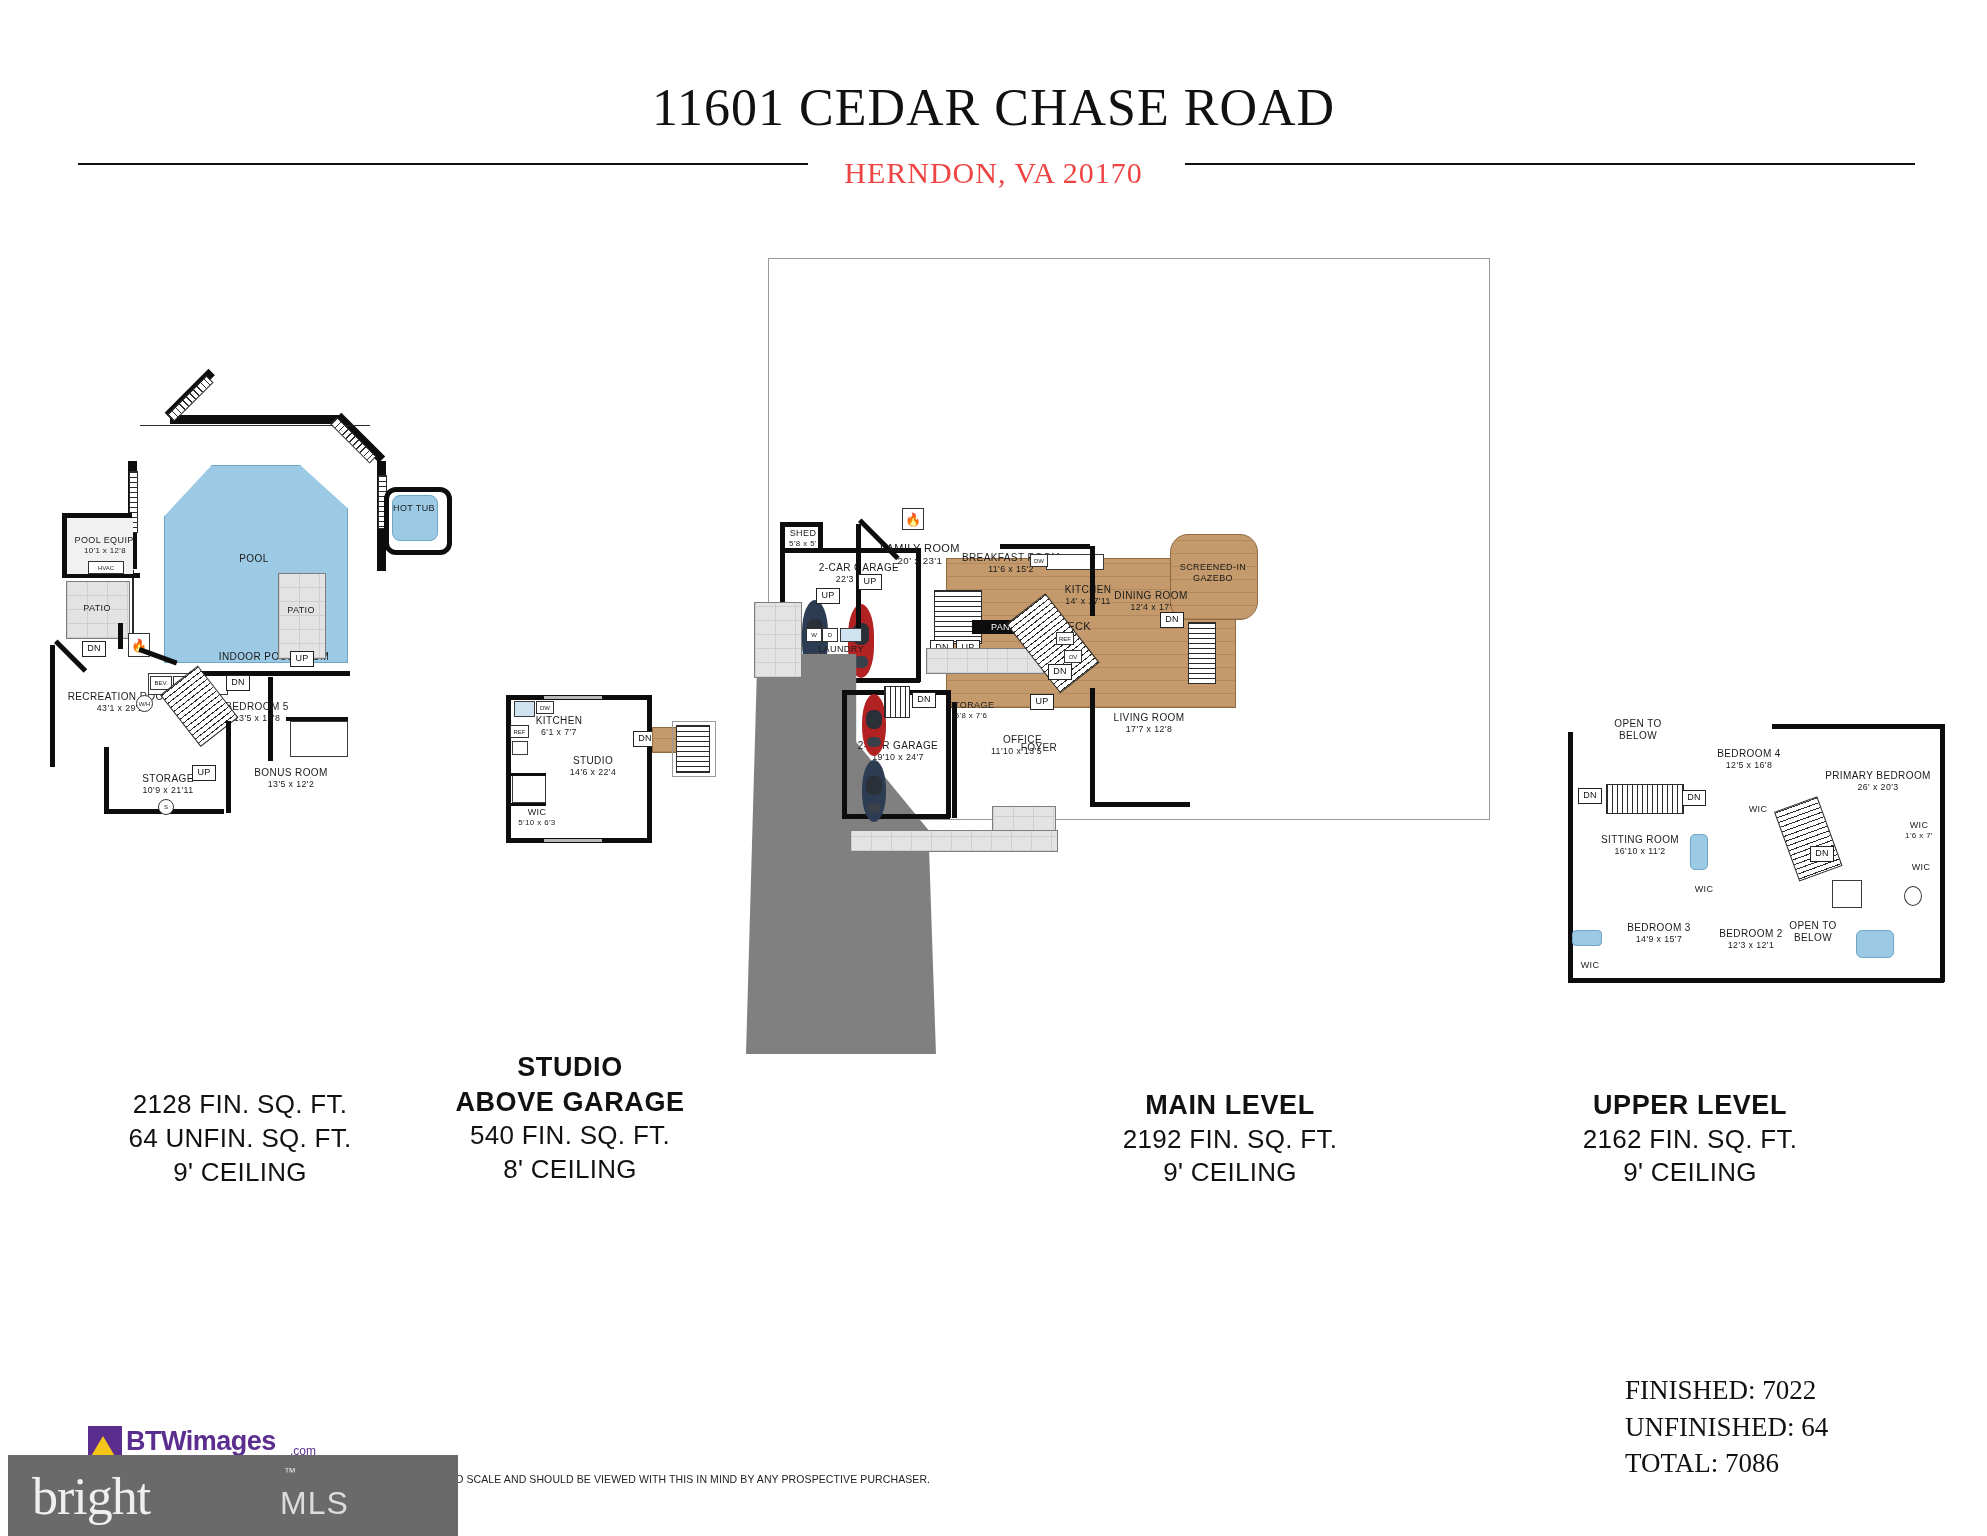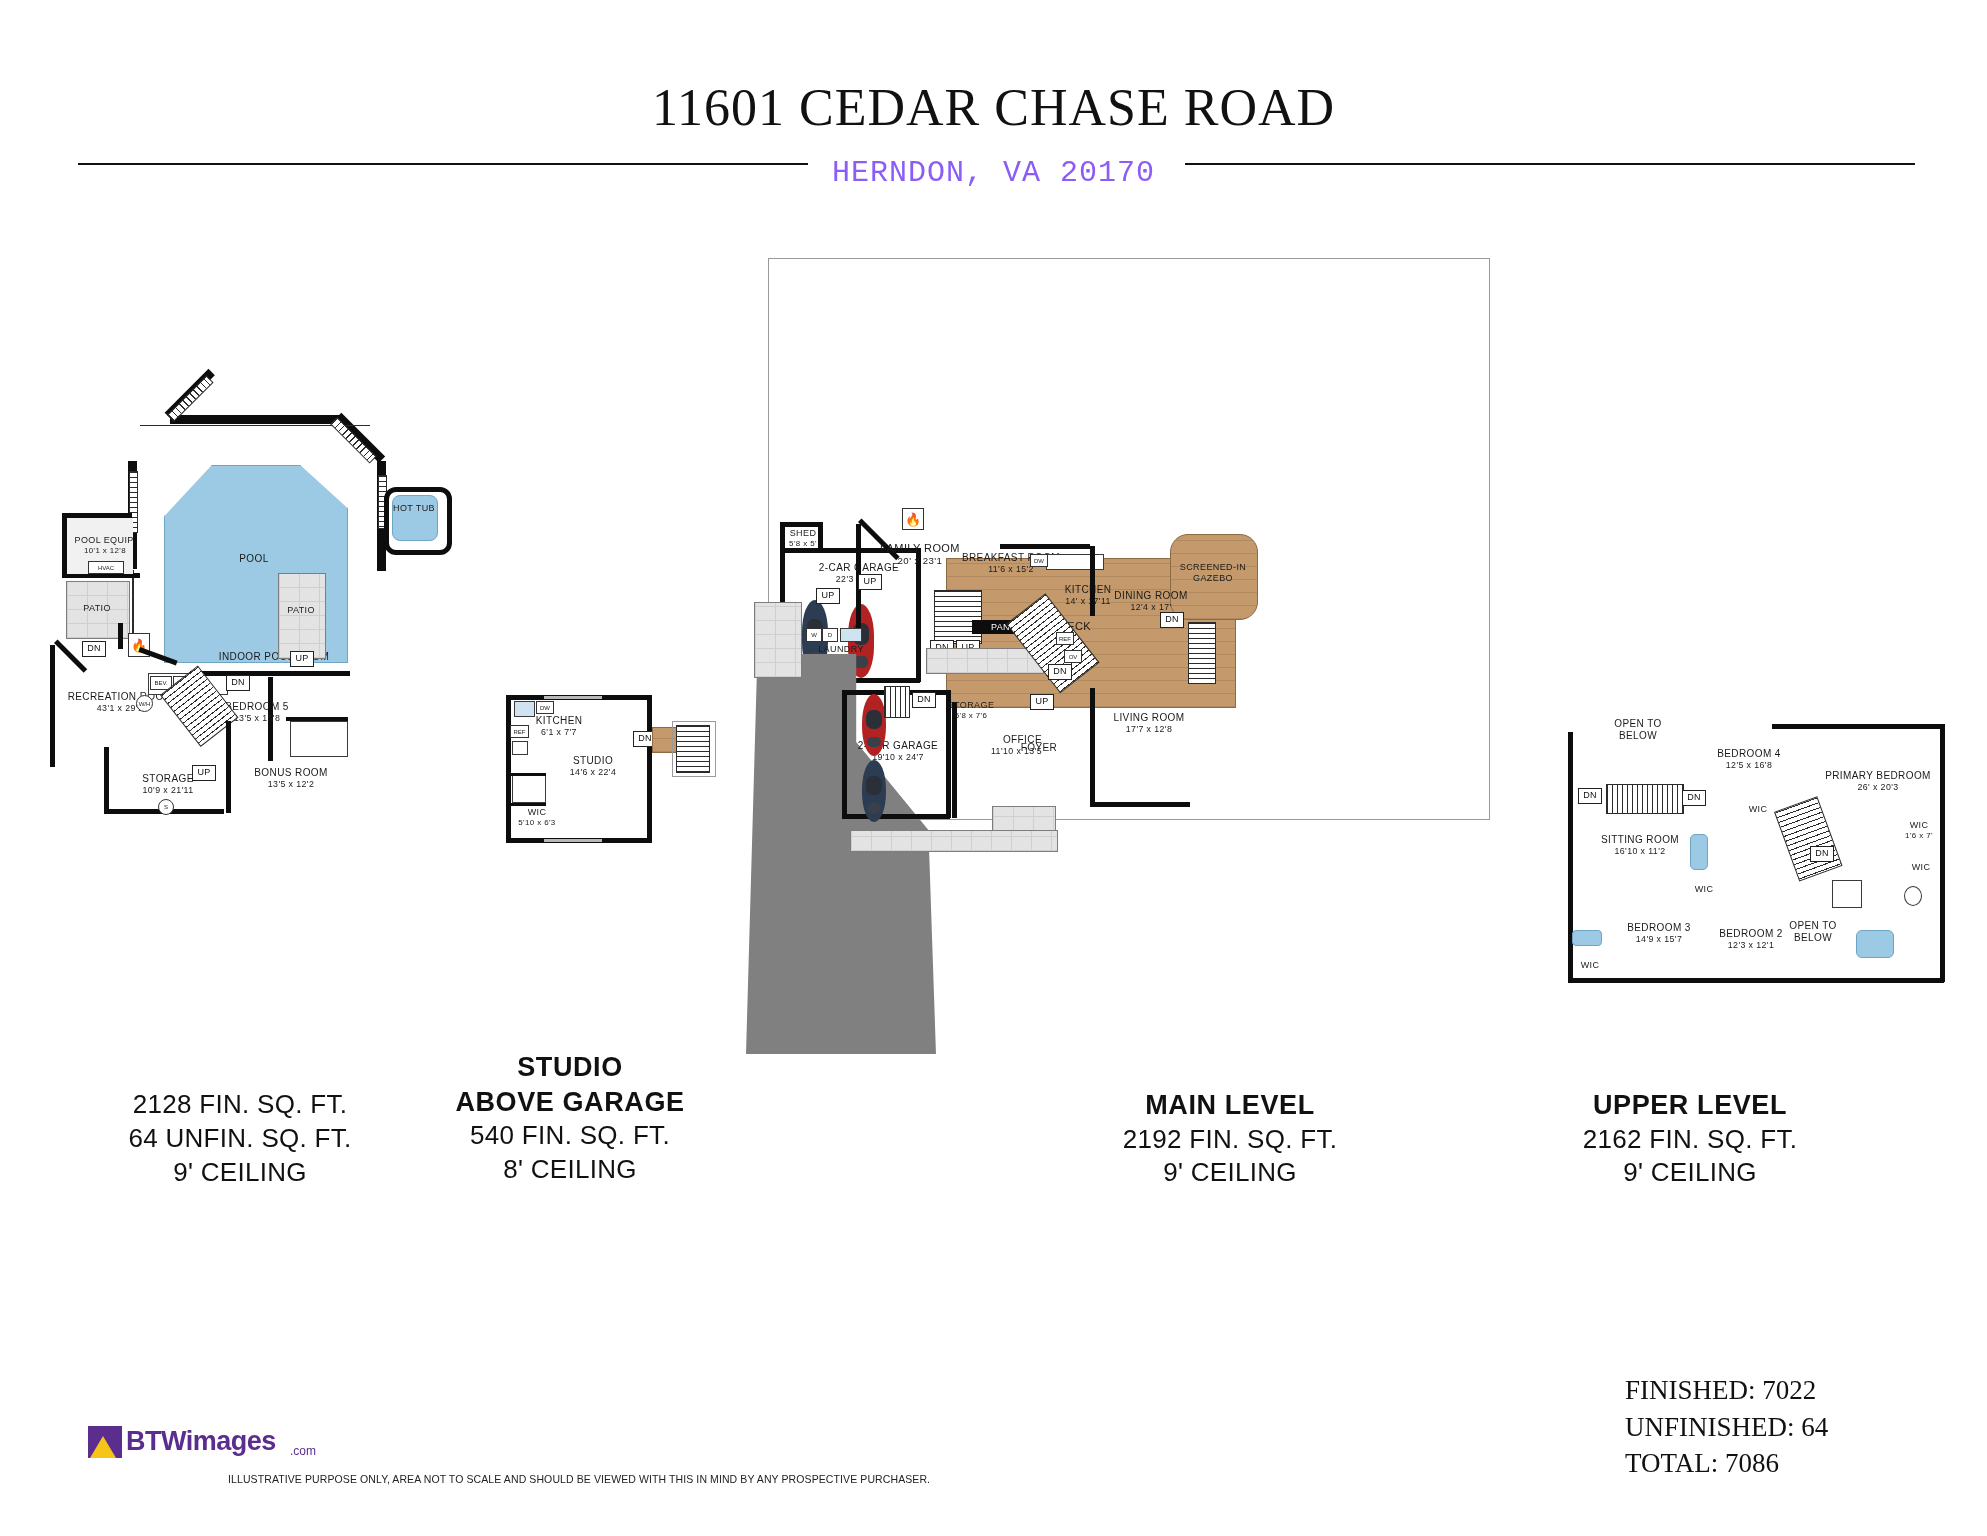--- a/index.html
+++ b/index.html
@@ -12,22 +12,22 @@
 
   
   #header{position:absolute;left:0;top:40px;width:1987px;height:110px;}
   #title{
     position:absolute;left:0;top:38px;width:1987px;text-align:center;
     font-family:"Liberation Serif", serif;font-size:52px;letter-spacing:1px;
     color:#111;white-space:nowrap;
   }
   #subtitle{
     position:absolute;left:0;top:116px;width:1987px;text-align:center;
-    font-family:Liberation Mono, monospace;font-size:30px;letter-spacing:1px;
-    color:#8b5cf6;white-space:nowrap;
+    font-family:Liberation Serif, serif;font-size:30px;letter-spacing:1px;
+    color:#ef4444;white-space:nowrap;
   }
   .rule{position:absolute;height:2px;background:#111;top:123px;}
   #rule-left{left:78px;width:730px;}
   #rule-right{left:1185px;width:730px;}
 
   
   .plan{position:absolute;}
   .wall{position:absolute;background:#0d0d0d;}
   .thin{position:absolute;background:#2b2b2b;}
   .room{position:absolute;background:#ffffff;border:1px solid #3a3a3a;}
@@ -497,14 +497,19 @@
   </div>
 
   <div id="btw">
     <div class="mark"></div>
     <div class="wordmark">BTWimages</div>
     <div class="dotcom">.com</div>
   </div>
 
   <div id="disclaimer">ILLUSTRATIVE PURPOSE ONLY, AREA NOT TO SCALE AND SHOULD BE VIEWED WITH THIS IN MIND BY ANY PROSPECTIVE PURCHASER.</div>
 
+  <div id="bright">
+    <div class="bword">bright</div>
+    <div class="tm">™</div>
+    <div class="mls">MLS</div>
+  </div>
 
 </div>
 
 </body></html>

